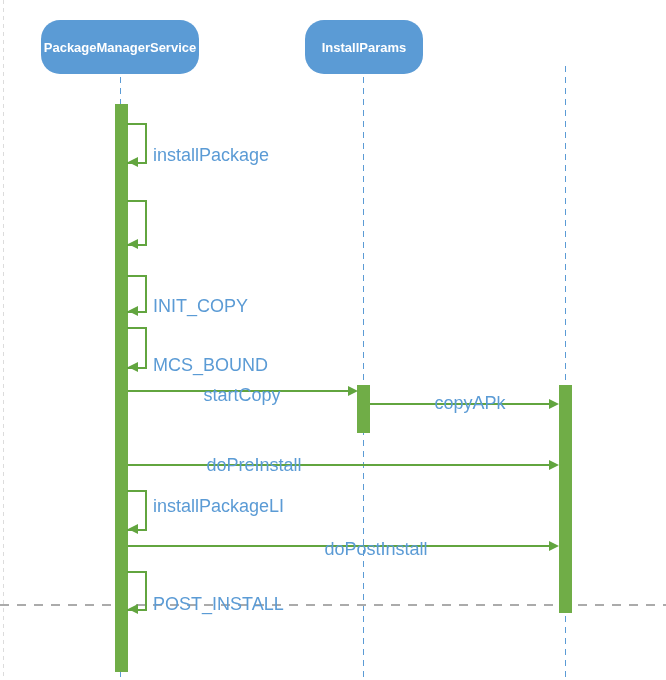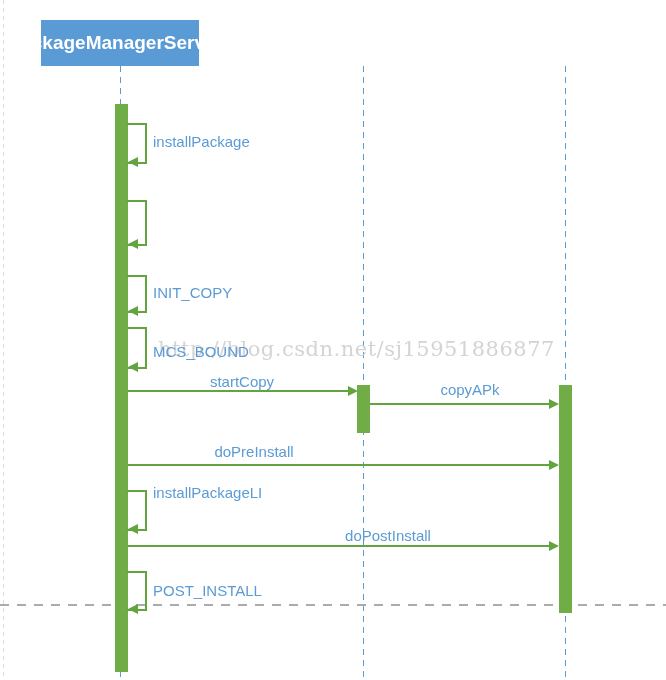--- a/index.html
+++ b/index.html
@@ -24,44 +24,44 @@
   }
   .pagebreak{
     position:absolute;left:0;top:604px;width:666px;height:2px;z-index:1;
     background:repeating-linear-gradient(90deg,var(--page-break-line) 0 9px,transparent 9px 17px);
   }
   .lifeline{
     position:absolute;top:66px;width:1px;height:614px;z-index:0;
     background:repeating-linear-gradient(180deg,var(--lifeline) 0 6px,transparent 6px 11px);
   }
   .pbox{
-    position:absolute;top:20px;height:46px;background:var(--participant-fill);
-    color:var(--participant-text);font-size:19px;font-weight:bold;
-    display:flex;align-items:center;justify-content:center;z-index:2;
+    position:absolute;top:20px;height:54px;background:var(--participant-fill);
+    color:var(--participant-text);font-size:13px;font-weight:bold;
+    display:flex;align-items:center;justify-content:center;z-index:2;border-radius:19px;
   }
   .abar{position:absolute;width:13px;background:var(--activation-fill);z-index:2;}
   .loop{
     position:absolute;left:127px;width:20px;box-sizing:border-box;z-index:3;
     border-top:2px solid var(--message-line);
     border-right:2px solid var(--message-line);
     border-bottom:2px solid var(--message-line);
   }
   .hline{position:absolute;height:2px;background:var(--message-line);z-index:3;}
   .ah-left{
     position:absolute;width:0;height:0;z-index:3;
     border-top:5px solid transparent;border-bottom:5px solid transparent;
     border-right:10px solid var(--message-line);
   }
   .ah-right{
     position:absolute;width:0;height:0;z-index:3;
     border-top:5px solid transparent;border-bottom:5px solid transparent;
     border-left:10px solid var(--message-line);
   }
   .msg-label{
-    position:absolute;color:var(--label-text);font-size:15px;white-space:nowrap;z-index:4;
+    position:absolute;color:var(--label-text);font-size:18px;white-space:nowrap;z-index:4;margin-top:12px;
   }
   .centered{transform:translateX(-50%);}
   .watermark{
     position:absolute;left:158px;top:337px;z-index:2;white-space:nowrap;
     font-family:"DejaVu Serif","Liberation Serif",serif;font-size:21px;
     color:var(--watermark-text);letter-spacing:0.5px;
   }
 </style>
 </head>
 <body>
@@ -69,26 +69,26 @@
 <div class="canvas">
 
   <div class="edge-line"></div>
   <div class="pagebreak"></div>
 
   <div class="lifeline" style="left:120px"></div>
   <div class="lifeline" style="left:363px"></div>
   <div class="lifeline" style="left:565px"></div>
 
   <div class="pbox" style="left:41px;width:158px">PackageManagerService</div>
+  <div class="pbox" style="left:305px;width:118px">InstallParams</div>
 
   <div class="abar" style="left:115px;top:104px;height:568px"></div>
   <div class="abar" style="left:357px;top:385px;height:48px"></div>
   <div class="abar" style="left:559px;top:385px;height:228px"></div>
 
-  <div class="watermark">http://blog.csdn.net/sj15951886877</div>
 
   <div class="loop" style="top:123px;height:41px"></div>
   <div class="ah-left" style="left:128px;top:157px"></div>
   <span class="msg-label" style="left:153px;top:133px">installPackage</span>
 
   <div class="loop" style="top:200px;height:46px"></div>
   <div class="ah-left" style="left:128px;top:239px"></div>
 
   <div class="loop" style="top:275px;height:38px"></div>
   <div class="ah-left" style="left:128px;top:306px"></div>
@@ -109,19 +109,19 @@
   <div class="hline" style="left:128px;top:464px;width:421px"></div>
   <div class="ah-right" style="left:549px;top:460px"></div>
   <span class="msg-label centered" style="left:254px;top:443px">doPreInstall</span>
 
   <div class="loop" style="top:490px;height:41px"></div>
   <div class="ah-left" style="left:128px;top:524px"></div>
   <span class="msg-label" style="left:153px;top:484px">installPackageLI</span>
 
   <div class="hline" style="left:128px;top:545px;width:421px"></div>
   <div class="ah-right" style="left:549px;top:541px"></div>
-  <span class="msg-label centered" style="left:388px;top:527px">doPostInstall</span>
+  <span class="msg-label centered" style="left:376px;top:527px">doPostInstall</span>
 
   <div class="loop" style="top:571px;height:40px"></div>
   <div class="ah-left" style="left:128px;top:604px"></div>
   <span class="msg-label" style="left:153px;top:582px">POST_INSTALL</span>
 
 </div>
 
 </body></html>

